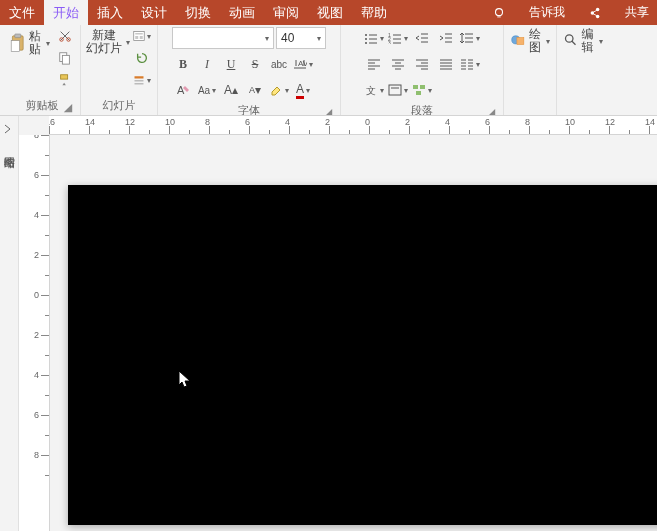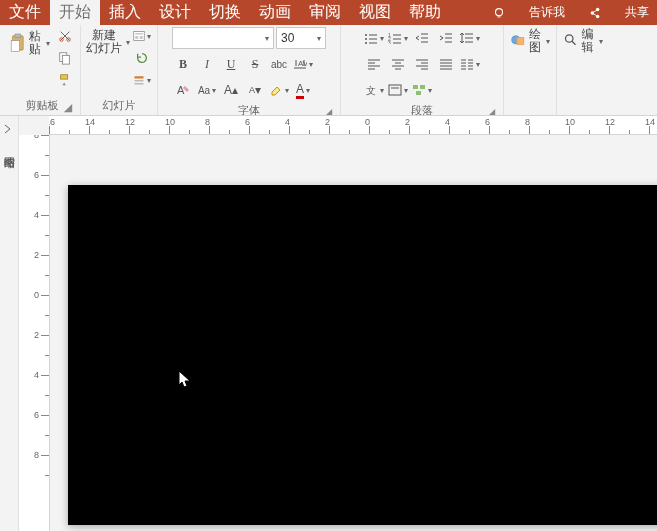--- a/index.html
+++ b/index.html
@@ -1,19 +1,19 @@
 <!DOCTYPE html>
 <html><head>
 <meta charset="utf-8">
 <style>
 html,body{margin:0;padding:0;font-family:"Microsoft YaHei","Segoe UI",sans-serif;font-size:12px;background:#f3f3f3;overflow:hidden;width:657px;height:531px}
 body{display:flex;flex-direction:column}
 .tabbar{background:#b7472a;color:#fff;height:25px;display:flex;align-items:stretch;padding:0 0 0 0}
-.tabbar .tab{padding:0 9px;display:flex;align-items:center;cursor:pointer;font-size:16px;color:#fff}
-.tabbar .tab.active{background:#f3f3f3;color:#737373}
+.tabbar .tab{padding:0 9px;display:flex;align-items:center;cursor:pointer;font-size:13px;color:#fff}
+.tabbar .tab.active{background:#f3f3f3;color:#8b5cf6}
 .tabbar .spacer{flex:1}
 .tabbar .right{display:flex;align-items:center;gap:23px;padding-right:8px;color:#fff}
 .ribbon{background:#f3f3f3;border-bottom:1px solid #d4d4d4;height:90px;display:flex;align-items:stretch;padding:0 4px;overflow:hidden}
 .group{display:flex;flex-direction:column;align-items:center;justify-content:space-between;padding:2px 6px 2px 6px;border-right:1px solid #e0e0e0;position:relative}
 .group-body{display:flex;align-items:flex-start;gap:6px;flex:1}
 .group-title{font-size:11px;color:#666;padding-top:2px;display:flex;align-items:flex-end;gap:4px;width:100%;justify-content:center;position:relative}
 .group-title .dialog{position:absolute;right:0;bottom:0;width:12px;height:12px;display:flex;align-items:center;justify-content:center;color:#888}
 .bigbtn{display:flex;align-items:center;justify-content:center;gap:2px;width:40px;cursor:pointer}
 .bigbtn .lbl{font-size:12px;color:#444;text-align:center;line-height:1.1}
 .smallcol{display:flex;flex-direction:column;gap:4px;align-items:center;justify-content:center}
@@ -164,21 +164,21 @@
   </div>
 
   <div class="group" style="min-width:170px">
     <div class="group-body" style="flex-direction:column;gap:4px;align-items:flex-start">
       <div class="row">
         <div class="sel" style="width:92px">
             <span></span>
             <span class="chev">▾</span>
           </div>
         <div class="sel" style="width:40px">
-            <span>30</span>
+            <span>40</span>
             <span class="chev">▾</span>
           </div>
       </div>
       <div class="row">
         <div class="iconbtn txt">
             <b>B</b>
           </div>
         <div class="iconbtn txt">
             <i>I</i>
           </div>

